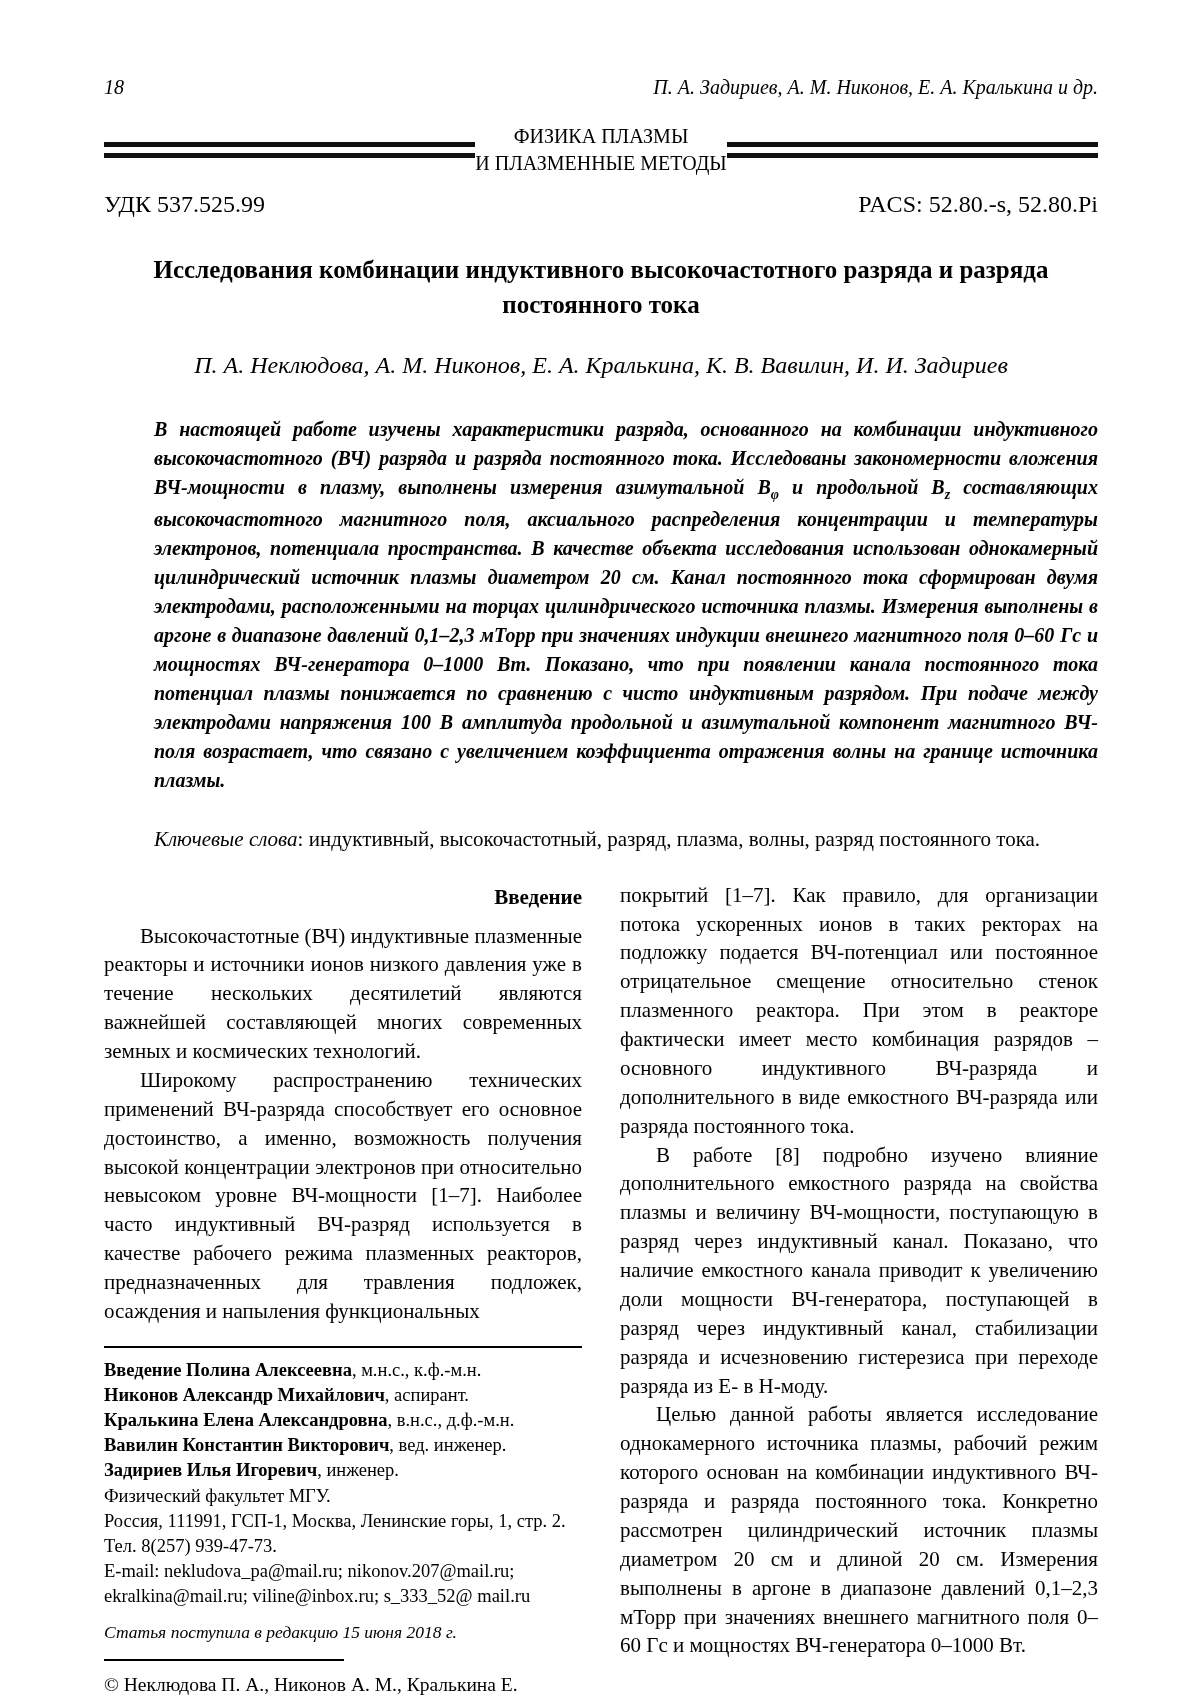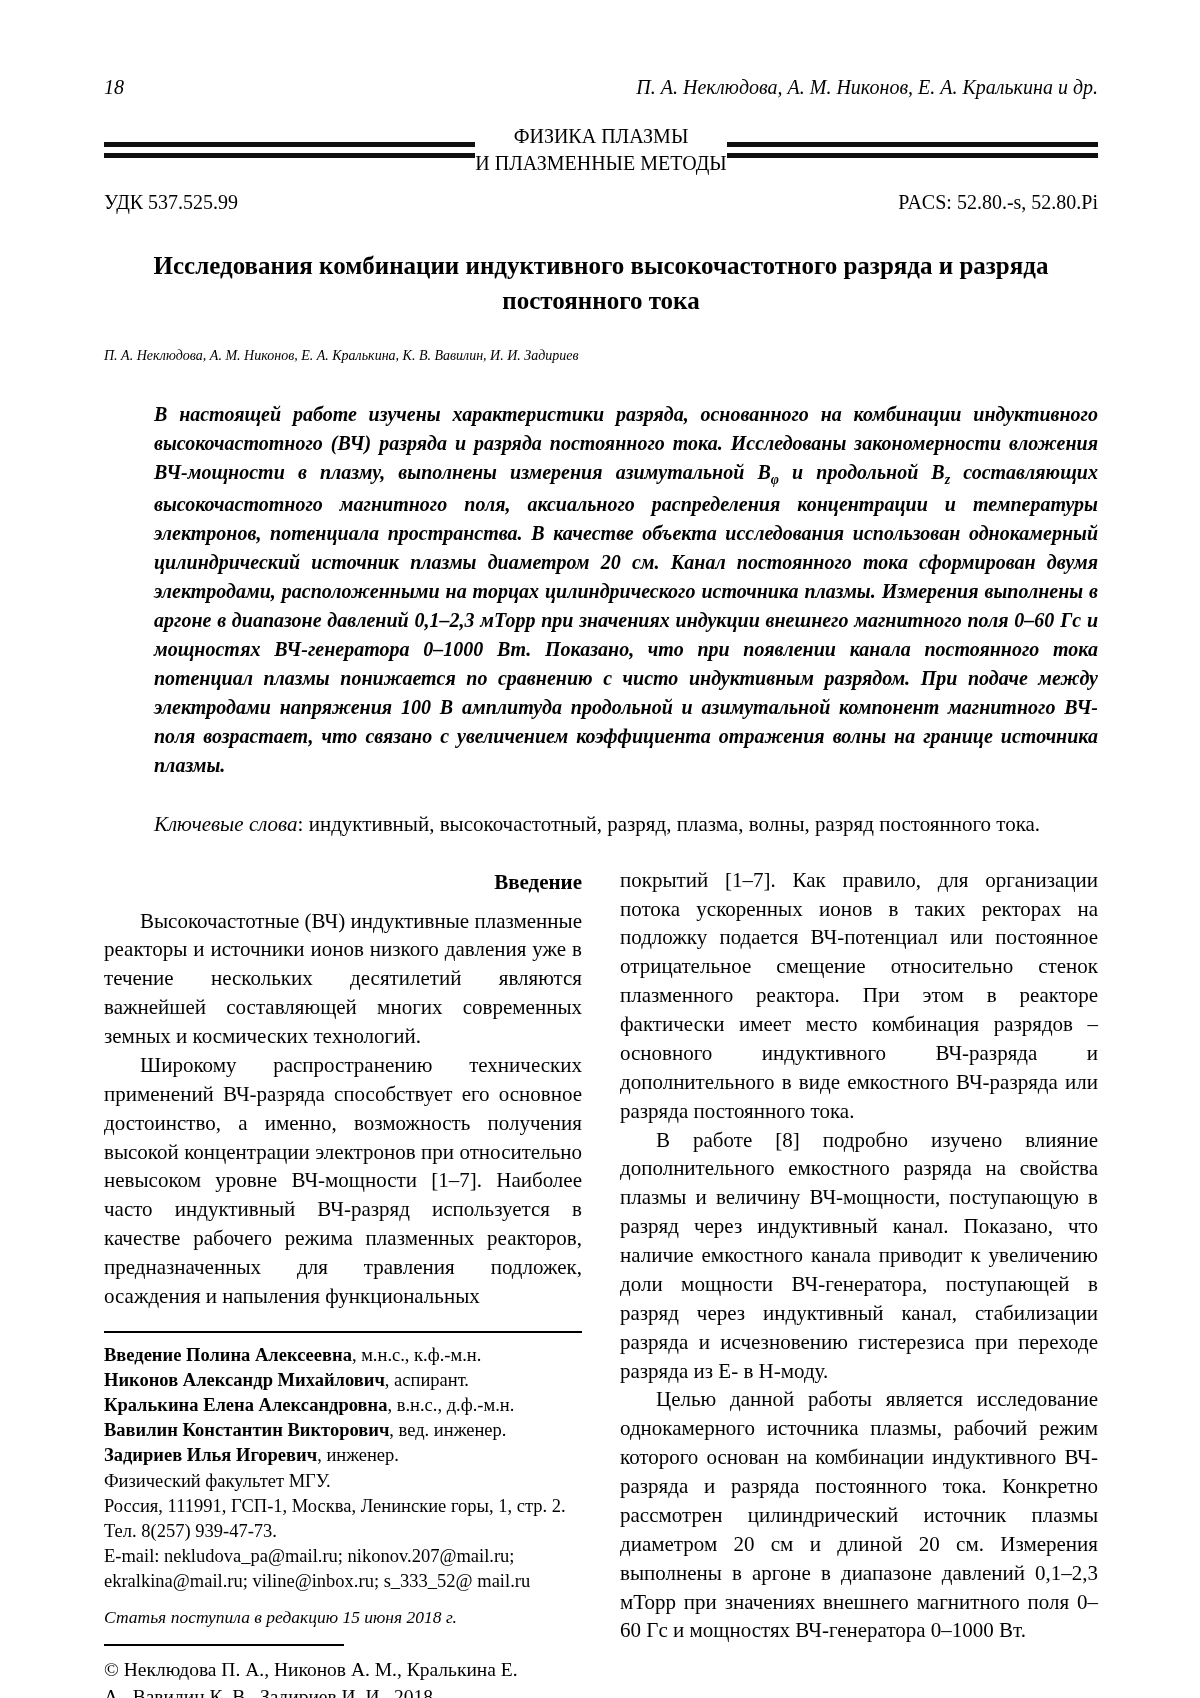--- a/index.html
+++ b/index.html
@@ -42,37 +42,37 @@
   .banner-text {
     text-align: center;
     font-size: 20px;
     line-height: 1.35;
     white-space: nowrap;
   }
   
   .codes {
     display: flex;
     justify-content: space-between;
-    font-size: 20px;
+    font-size: 24px;
     margin-top: 14px;
   }
   
   .title {
     margin: 34px auto 0;
     max-width: 900px;
     text-align: center;
     font-size: 25px;
     font-weight: bold;
     line-height: 1.4;
   }
   .authors {
     margin-top: 30px;
-    text-align: left;
-    font-style: italic;
-    font-size: 14px;
+    text-align: center;
+    font-style: italic;
+    font-size: 24px;
   }
   
   .abstract {
     margin: 36px 0 0 50px;
     font-size: 20px;
     font-weight: bold;
     font-style: italic;
     line-height: 1.45;
     text-align: justify;
   }
@@ -138,21 +138,21 @@
     max-width: 420px;
   }
 </style>
 </head>
 <body>
 
 <div class="page">
 
   <div class="runhead">
     <span>18</span>
-    <span>П. А. Неклюдова, А. М. Никонов, Е. А. Кралькина и др.</span>
+    <span>П. А. Задириев, А. М. Никонов, Е. А. Кралькина и др.</span>
   </div>
 
   <div class="banner">
     <div class="banner-rule"></div>
     <div class="banner-text">
       <div>ФИЗИКА ПЛАЗМЫ</div>
       <div>И ПЛАЗМЕННЫЕ МЕТОДЫ</div>
     </div>
     <div class="banner-rule"></div>
   </div>

